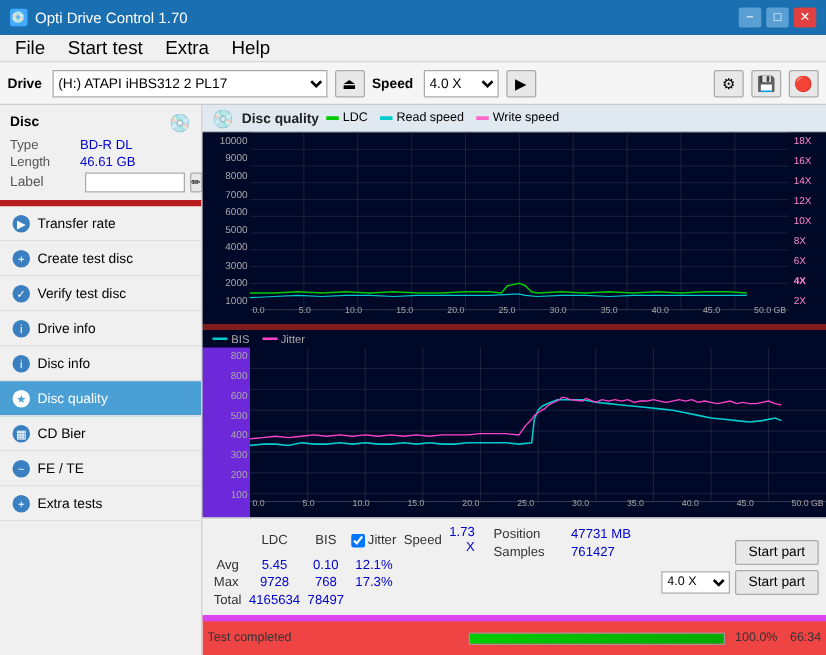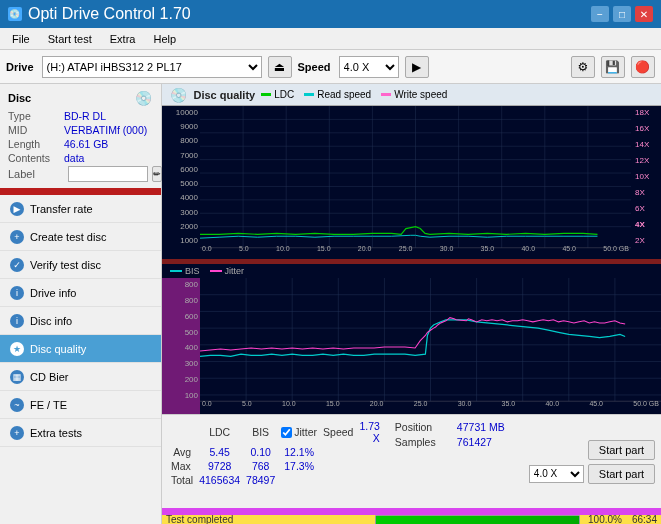--- a/index.html
+++ b/index.html
@@ -2,43 +2,43 @@
 <html><head>
   <meta charset="utf-8">
   <style>
     * { box-sizing: border-box; margin: 0; padding: 0; }
     body { font-family: 'Segoe UI', Tahoma, sans-serif; font-size: 11px; background: #f0f0f0; width: 661px; height: 524px; overflow: hidden; }
     
     
     .title-bar { background: #1a6fb0; color: white; height: 28px; display: flex; align-items: center; justify-content: space-between; padding: 0 8px; }
     .title-bar-left { display: flex; align-items: center; gap: 6px; }
     .title-bar-icon { width: 14px; height: 14px; background: #4af; border-radius: 2px; display: flex; align-items: center; justify-content: center; font-size: 9px; }
-    .title-text { font-size: 16px; font-weight: normal; }
+    .title-text { font-size: 12px; font-weight: normal; }
     .title-bar-controls { display: flex; gap: 4px; }
     .title-btn { width: 18px; height: 16px; background: #5a9fd4; border: none; color: white; font-size: 10px; cursor: pointer; display: flex; align-items: center; justify-content: center; border-radius: 2px; }
     .title-btn.close { background: #e04040; }
     
     
     .menu-bar { background: #f0f0f0; height: 22px; display: flex; align-items: center; padding: 0 4px; border-bottom: 1px solid #ccc; gap: 2px; }
-    .menu-item { padding: 2px 8px; cursor: pointer; font-size: 11px; border-radius: 2px; }
+    .menu-item { padding: 2px 8px; cursor: pointer; font-size: 15px; border-radius: 2px; }
     
     
     .toolbar { background: #f5f5f5; height: 34px; border-bottom: 1px solid #ccc; display: flex; align-items: center; padding: 0 6px; gap: 6px; }
     .toolbar-label { font-size: 11px; font-weight: bold; margin-right: 2px; }
     .drive-select { width: 220px; height: 22px; font-size: 11px; border: 1px solid #aaa; background: white; }
     .toolbar-btn { width: 24px; height: 22px; background: #e8e8e8; border: 1px solid #aaa; cursor: pointer; display: flex; align-items: center; justify-content: center; font-size: 12px; border-radius: 2px; }
     .speed-select { width: 60px; height: 22px; font-size: 11px; border: 1px solid #aaa; background: white; }
     .toolbar-spacer { flex: 1; }
     
     
     .main { display: flex; height: calc(524px - 28px - 22px - 34px); }
     
     
     .sidebar { width: 162px; background: #f0f0f0; border-right: 1px solid #ccc; display: flex; flex-direction: column; }
-    .disc-panel { padding: 6px 8px; border-bottom: 7px solid #b91c1c; }
+    .disc-panel { padding: 6px 8px; border-bottom: 5px solid #b91c1c; }
     .disc-header { display: flex; align-items: center; justify-content: space-between; margin-bottom: 4px; }
     .disc-title { font-weight: bold; font-size: 11px; }
     .disc-icon { font-size: 14px; }
     .disc-row { display: flex; align-items: center; margin-bottom: 2px; font-size: 10.5px; }
     .disc-row-label { color: #555; width: 56px; flex-shrink: 0; }
     .disc-row-value { color: #0000cc; font-weight: 500; }
     .label-input-row { display: flex; align-items: center; gap: 4px; margin-top: 2px; }
     .label-input { width: 80px; height: 16px; font-size: 10px; border: 1px solid #aaa; padding: 0 2px; }
     .label-btn { width: 16px; height: 16px; background: #e8e8e8; border: 1px solid #aaa; cursor: pointer; font-size: 9px; display: flex; align-items: center; justify-content: center; border-radius: 2px; }
     
@@ -65,21 +65,21 @@
     .legend-dot.pink { background: #ff66cc; }
     
     
     .charts-container { flex: 1; display: flex; flex-direction: column; background: #000828; }
     
     
     .stats-panel { background: #f0f0f0; height: 110px; border-top: 1px solid #ccc; display: flex; flex-direction: column; }
     .start-btn { background: #e8e8e8; border: 1px solid #aaa; padding: 3px 10px; cursor: pointer; font-size: 11px; border-radius: 2px; white-space: nowrap; }
     
     
-    .progress-bar-container { height: 16px; background: #fde047; border-top: 7px solid #d946ef; display: flex; align-items: center; gap: 6px; padding: 0 4px; }
+    .progress-bar-container { height: 32px; background: #ef4444; border-top: 5px solid #d946ef; display: flex; align-items: center; gap: 6px; padding: 0 4px; }
     .progress-bar-track { flex: 1; height: 10px; background: #c0c0c0; border: 1px solid #999; border-radius: 1px; overflow: hidden; }
     .progress-bar-fill { height: 100%; background: linear-gradient(to right, #00cc00, #00aa00); }
     .progress-text { font-size: 10px; color: #333; min-width: 36px; text-align: right; }
     .status-text { font-size: 10px; color: #333; flex: 1; }
     
     
     svg { display: block; }
     
     .speed-select-inline { height: 18px; font-size: 10px; border: 1px solid #aaa; background: #fff; width: 55px; }
   </style>
@@ -132,30 +132,22 @@
     <div class="disc-panel">
       <div class="disc-header">
         <span class="disc-title">Disc</span>
         <span class="disc-icon">💿</span>
       </div>
       <div class="disc-row">
         <span class="disc-row-label">Type</span>
         <span class="disc-row-value">BD-R DL</span>
       </div>
       <div class="disc-row">
-        <span class="disc-row-label">MID</span>
-        <span class="disc-row-value">VERBATIMf (000)</span>
-      </div>
-      <div class="disc-row">
         <span class="disc-row-label">Length</span>
         <span class="disc-row-value">46.61 GB</span>
-      </div>
-      <div class="disc-row">
-        <span class="disc-row-label">Contents</span>
-        <span class="disc-row-value">data</span>
       </div>
       <div class="label-input-row">
         <span class="disc-row-label">Label</span>
         <input class="label-input" type="text" value="" style="">
         <button class="label-btn">✏</button>
       </div>
     </div>
 
     <div class="sidebar-nav">
       <div class="nav-item">
@@ -305,21 +297,21 @@
             <div style="width:12px;height:2px;background:#00cccc;"></div>
             <span style="font-size:9px;color:#aaa;">BIS</span>
           </div>
           <div style="display:flex;align-items:center;gap:3px;">
             <div style="width:12px;height:2px;background:#ff44cc;"></div>
             <span style="font-size:9px;color:#aaa;">Jitter</span>
           </div>
         </div>
         <div style="flex:1; display:flex;">
 
-          <div style="width:38px; background:#701a75; display:flex; flex-direction:column; justify-content:space-between; padding:2px 2px 14px 2px;">
+          <div style="width:38px; background:#6d28d9; display:flex; flex-direction:column; justify-content:space-between; padding:2px 2px 14px 2px;">
             <span style="font-size:8px;color:#aaa;text-align:right;">800</span>
             <span style="font-size:8px;color:#aaa;text-align:right;">800</span>
             <span style="font-size:8px;color:#aaa;text-align:right;">600</span>
             <span style="font-size:8px;color:#aaa;text-align:right;">500</span>
             <span style="font-size:8px;color:#aaa;text-align:right;">400</span>
             <span style="font-size:8px;color:#aaa;text-align:right;">300</span>
             <span style="font-size:8px;color:#aaa;text-align:right;">200</span>
             <span style="font-size:8px;color:#aaa;text-align:right;">100</span>
           </div>
 

